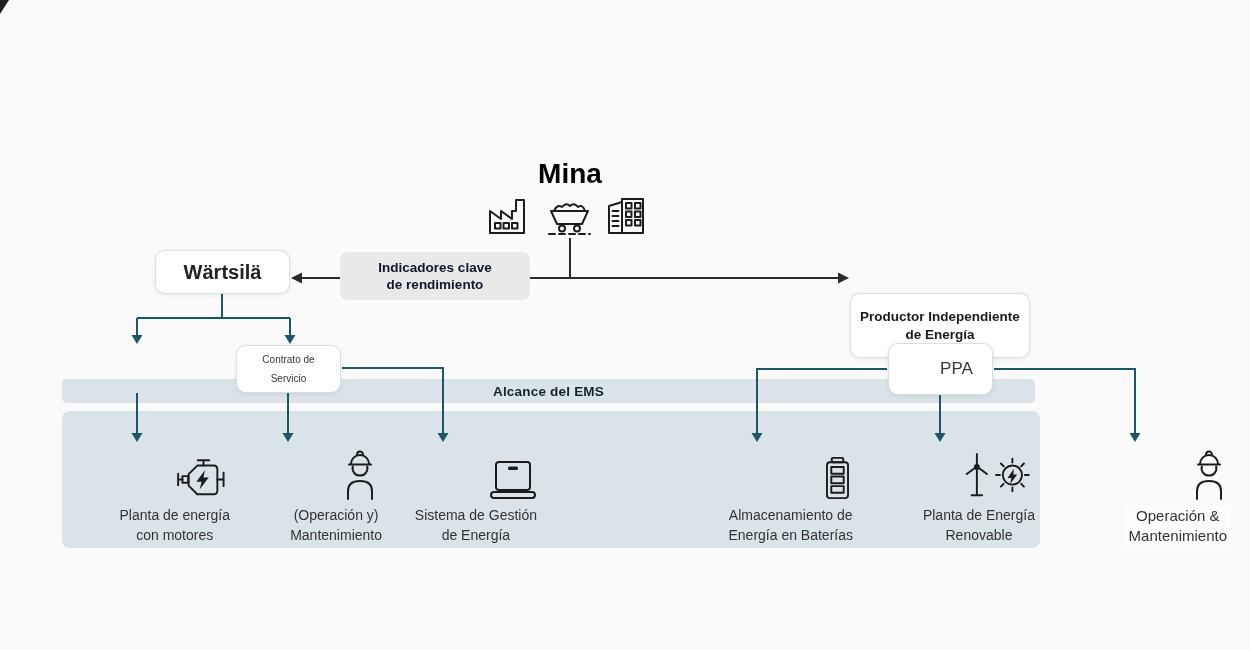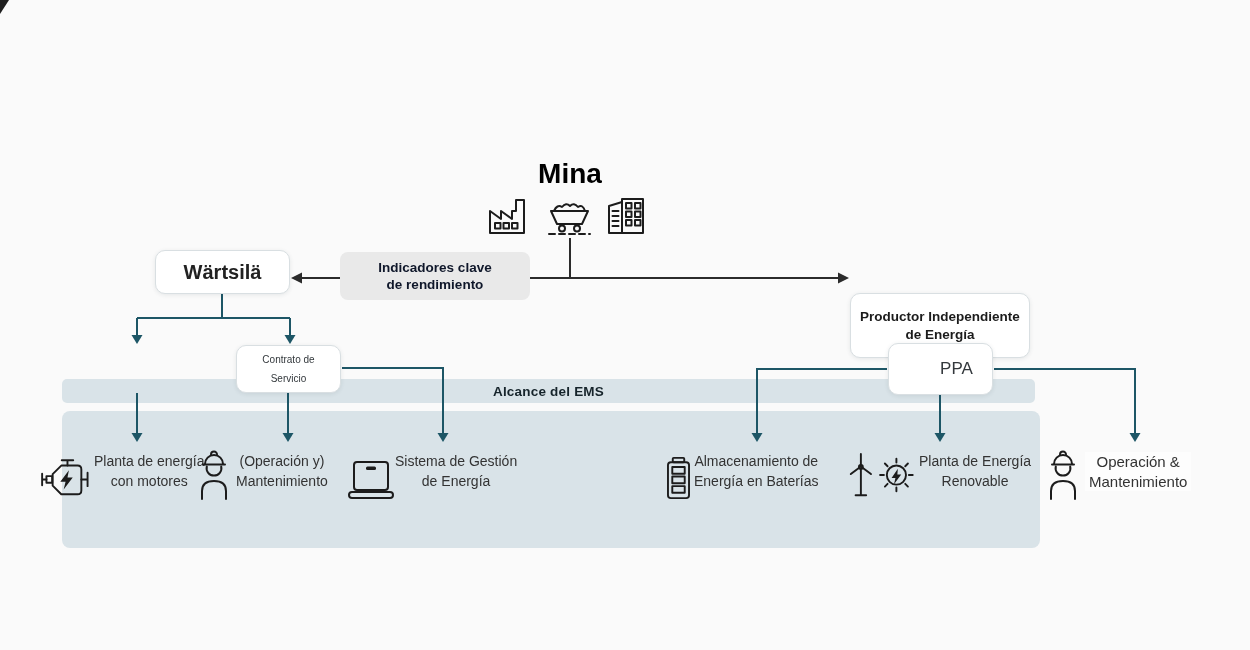--- a/index.html
+++ b/index.html
@@ -50,21 +50,21 @@
     background:var(--kpi-bg,#e9e9e9); border:none; border-radius:8px;
     box-shadow:none; font-size:13.5px; font-weight:700; line-height:17.5px; color:#0f172a;}
   .box-ipp{left:850px; top:247px; width:180px; height:65px;
     font-size:13.5px; font-weight:700; line-height:17.5px; color:#1b1b1b;margin-top:46px;}
   .box-epc{left:85px; top:345px; width:108px; height:48px; font-size:17px;}
   .box-service{left:236px; top:345px; width:105px; height:48px; font-size:10px; line-height:19px;}
   .box-ppa{left:888px; top:343px; width:105px; height:52px; font-size:17px;padding-left:32px;}
   
   .item{
     position:absolute; top:446px; width:190px; z-index:3;
-    display:flex; flex-direction:row; align-items:flex-start;
+    display:flex; flex-direction:column; align-items:flex-end;
   }
   .icon-slot{height:54px; display:flex; align-items:flex-end; justify-content:center;}
   .item-label{
     margin-top:6px; text-align:center; font-size:14px; line-height:19.5px;
     color:var(--label-text,#333);
   }
   .item-label span{display:block;}
   .label-white{background:#fdfdfd; padding:0 4px;}
   
   .s{stroke:var(--icon-ink,#1c1c1c); stroke-width:2; fill:none;

